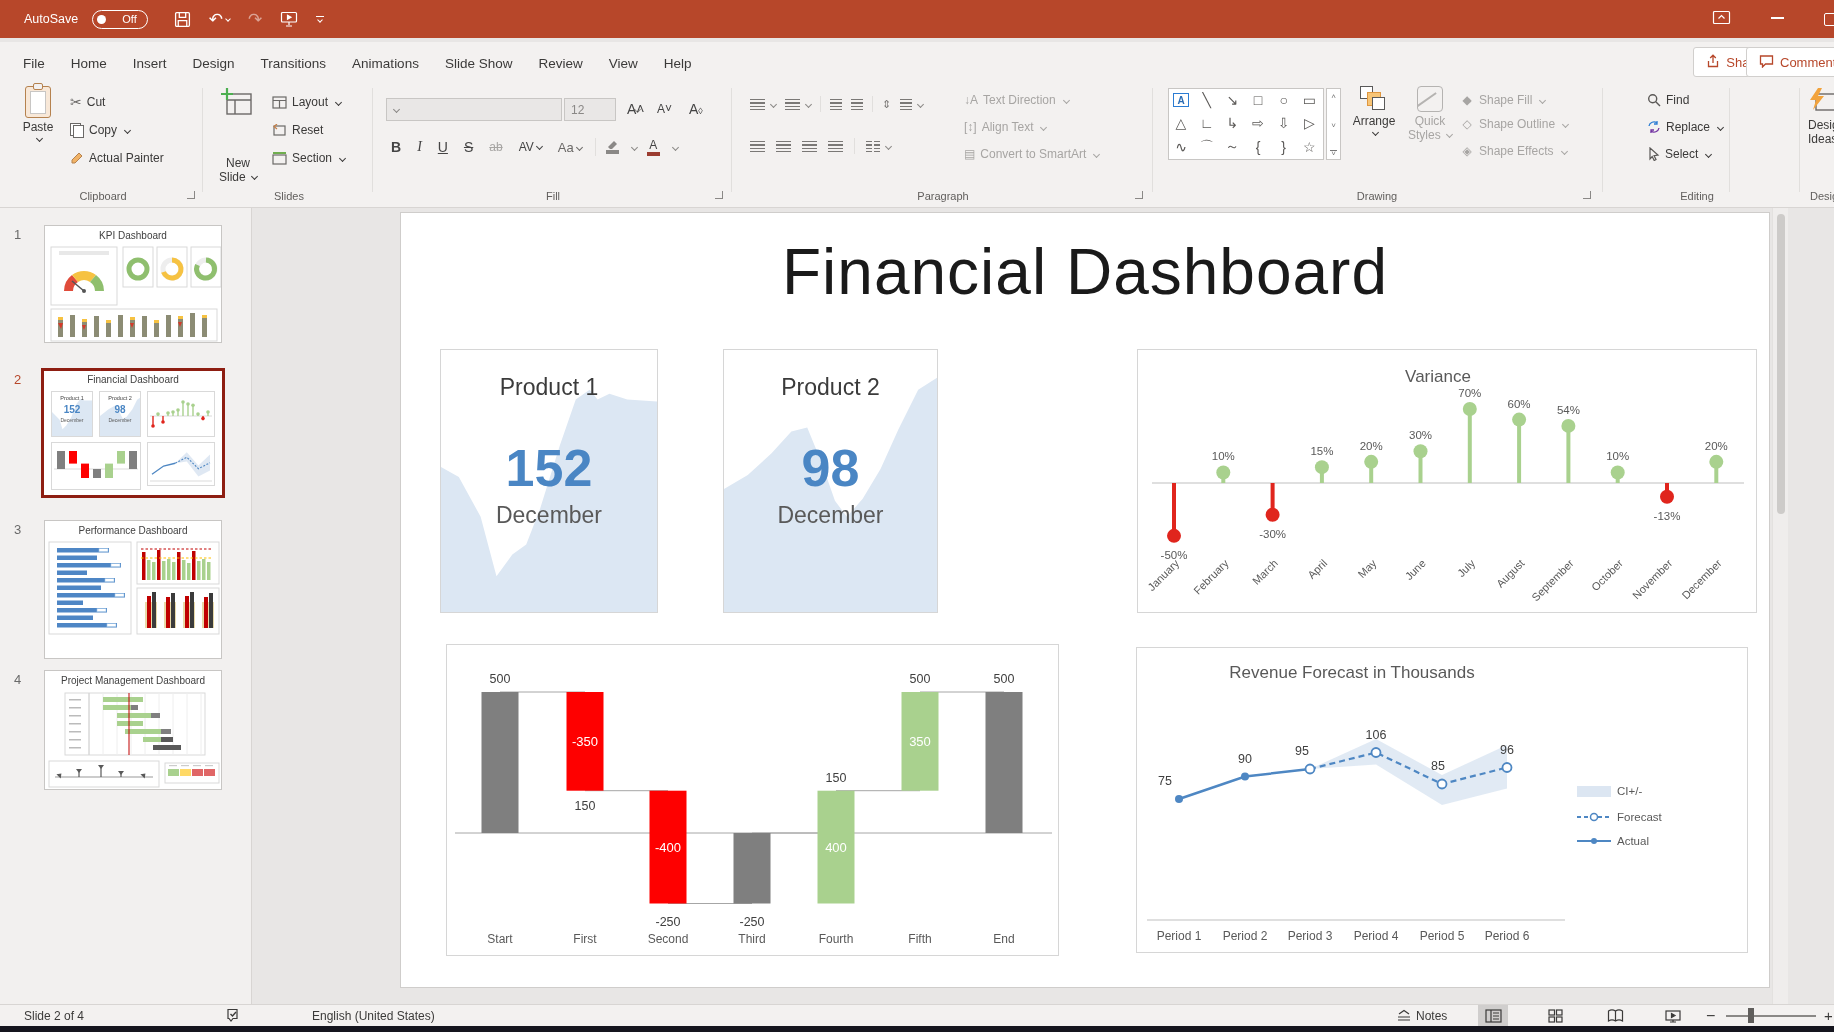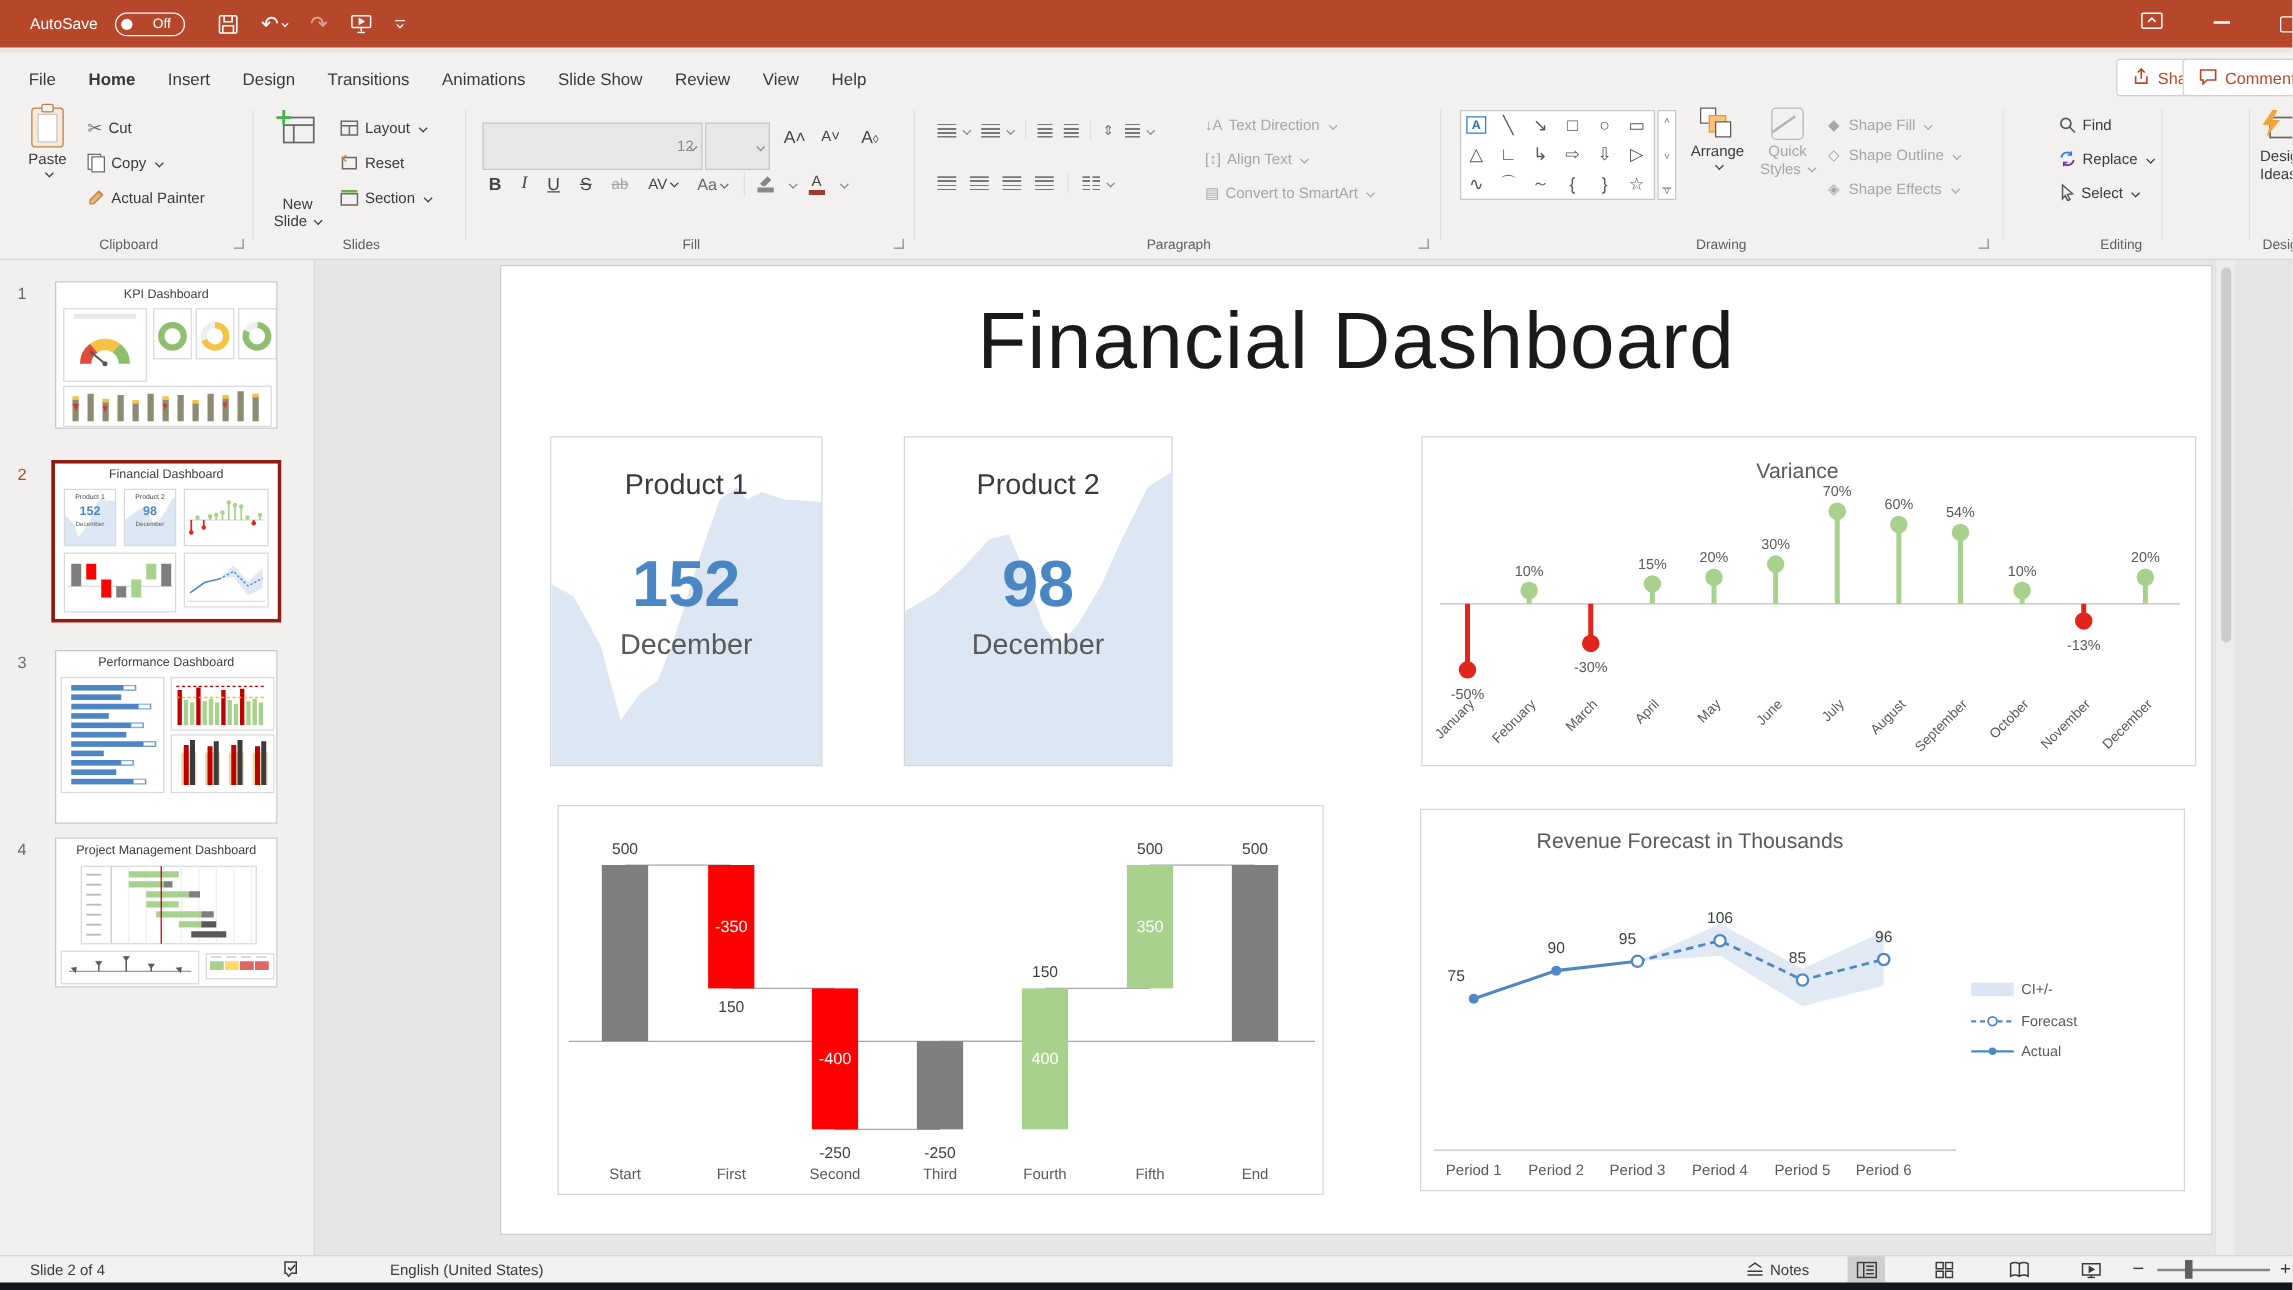--- a/index.html
+++ b/index.html
@@ -15,40 +15,40 @@
   .qat{display:flex;align-items:center;gap:18px;margin-left:26px;}
   .qat .ico{display:flex;align-items:center;}
   .winbtns{margin-left:auto;display:flex;align-items:center;gap:40px;margin-right:0;}
   .minim{width:13px;height:2px;background:#fff;margin-bottom:2px;}
   .maxpart{width:22px;height:13px;border:1.4px solid #fff;border-radius:2px;margin-right:-12px;}
 
   
   .menubar{position:absolute;left:0;top:42px;width:100%;height:42px;background:#f3f1f0;display:flex;align-items:center;}
   .tabs{display:flex;align-items:center;padding-left:10px;height:100%;}
   .tab{position:relative;height:100%;display:flex;align-items:center;padding:0 13px;font-size:13.5px;color:#3b3a39;cursor:default;}
-  .tab.active{font-weight:700;}
+  .tab.active{font-weight:400;}
   .tab.active::after{content:"";position:absolute;left:10px;right:10px;bottom:0;height:3px;background:#b7472a;}
   .mbtn{height:30px;border:1px solid #d1cfcd;background:#fff;border-radius:3px;display:flex;align-items:center;gap:6px;
         color:#b7472a;font-size:13px;padding:0 12px;white-space:nowrap;}
   .share-btn{position:absolute;right:60px;top:5px;}
   .comments-btn{position:absolute;right:-62px;top:5px;width:150px;overflow:hidden;}
 
   
   .ribbon{position:absolute;left:0;top:80px;width:100%;height:128px;background:#f3f1f0;border-bottom:1px solid #d8d5d3;overflow:hidden;}
   .grp{position:absolute;top:0;height:128px;}
   .glabel{position:absolute;bottom:6px;left:0;width:100%;text-align:center;font-size:11px;color:#605e5c;white-space:nowrap;}
   .dlg{position:absolute;bottom:9px;right:3px;width:8px;height:8px;border-right:1px solid #8a8886;border-bottom:1px solid #8a8886;}
   .vsep{position:absolute;top:8px;height:104px;width:1px;background:#e1dfdd;}
   .bigb{position:absolute;top:6px;display:flex;flex-direction:column;align-items:center;font-size:12px;color:#3b3a39;gap:2px;width:56px;text-align:center;}
   .srow{display:flex;align-items:center;gap:5px;font-size:12px;color:#3b3a39;height:24px;white-space:nowrap;}
   .dis{color:#a7a5a3 !important;}
   .cv{display:inline-block;width:5px;height:5px;border-right:1.2px solid currentColor;border-bottom:1.2px solid currentColor;transform:rotate(45deg);margin-left:3px;vertical-align:2px;flex:none;}
   .li{width:15px;height:11px;background:repeating-linear-gradient(to bottom,#7a7876 0 1.4px,transparent 1.4px 3.4px);flex:none;}
   .li.sm{width:12px;}
-  .combo{border:1px solid #c8c6c4;background:#e9e7e6;color:#8a8886;height:38px;display:flex;align-items:center;justify-content:flex-end;padding:0 4px;font-size:12px;gap:48px;}
+  .combo{border:1px solid #c8c6c4;background:#e9e7e6;color:#8a8886;height:23px;display:flex;align-items:center;justify-content:space-between;padding:0 4px;font-size:12px;gap:48px;}
   .fbtn{font-size:14px;color:#444;padding:0 3px;}
   .clipb{width:26px;height:32px;border:1.6px solid #b5824f;border-radius:3px;position:relative;background:#f8e8d8;}
   .clipb::before{content:"";position:absolute;left:4px;top:4px;right:4px;bottom:3px;background:#fff;border:1px solid #c8c6c4;}
   .clipb::after{content:"";position:absolute;left:7px;top:-4px;width:8px;height:5px;border:1.4px solid #b5824f;border-radius:2px;background:#f3f1f0;}
   .copyic{position:relative;width:14px;height:15px;flex:none;}
   .copyic::before,.copyic::after{content:"";position:absolute;width:9px;height:11px;border:1.2px solid #6b6967;background:#fff;}
   .copyic::before{left:0;top:0;} .copyic::after{right:0;bottom:0;}
   .shape-cell{width:24px;height:22px;display:flex;align-items:center;justify-content:center;font-size:14px;color:#5a5856;}
   .gallery{position:absolute;left:8px;top:8px;width:156px;height:72px;background:#fff;border:1px solid #c8c6c4;display:grid;grid-template-columns:repeat(6,1fr);}
   .gscroll{position:absolute;left:166px;top:8px;width:15px;height:72px;border:1px solid #c8c6c4;background:#fff;display:flex;flex-direction:column;align-items:center;justify-content:space-between;padding:3px 0;color:#777;}

